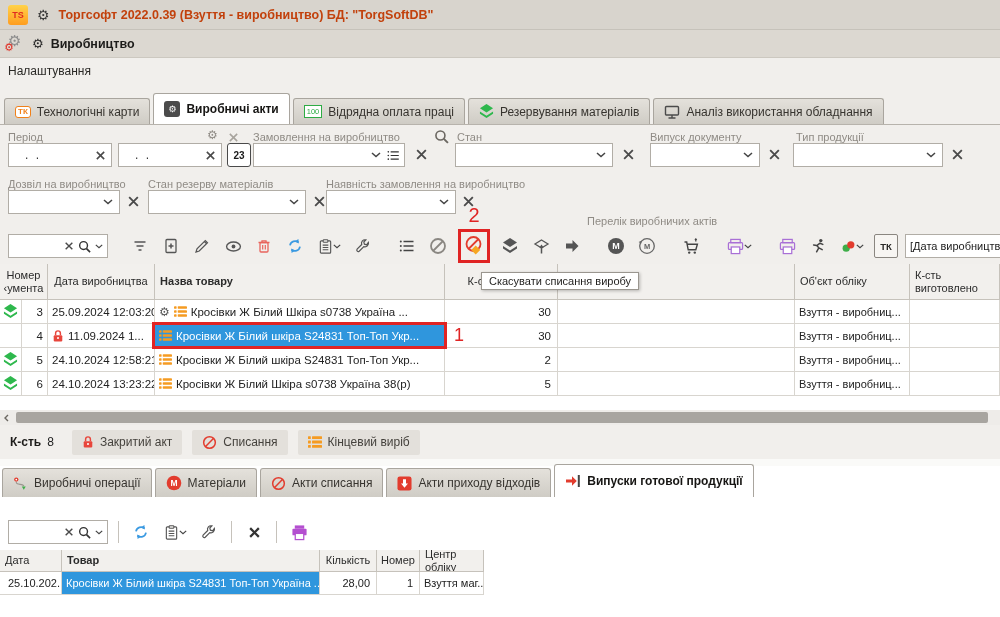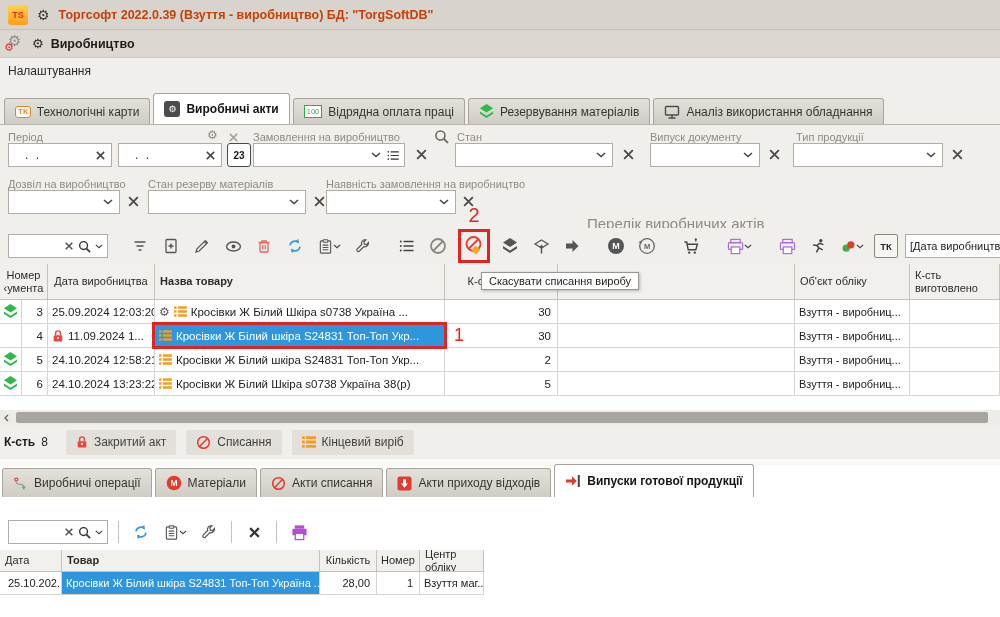--- a/index.html
+++ b/index.html
@@ -36,21 +36,21 @@
   
   #filters{left:0;top:124px;width:1000px;height:104px;background:#f1efec;border-top:1px solid #b7b3ac;box-sizing:border-box;}
   .flabel{position:absolute;font-size:11px;color:#8f8b85;white-space:nowrap;}
   .field{position:absolute;height:24px;background:#fff;border:1px solid #b1ada6;box-sizing:border-box;display:flex;align-items:center;}
   .field .fill{flex:1;}
   .clrx{position:absolute;width:13px;height:13px;color:#4a4a4a;}
   .chev{color:#444;}
   .cal{position:absolute;width:24px;height:24px;background:#fff;border:1.5px solid #4a4a4a;border-radius:3px;box-sizing:border-box;
        display:flex;align-items:center;justify-content:center;font-weight:bold;font-size:10px;color:#1a1a1a;}
   .dots{padding-left:16px;font-size:12px;color:#333;letter-spacing:2px;}
-  #panel-caption{position:absolute;left:587px;top:90px;font-size:15px;color:#8f8b85;}
+  #panel-caption{position:absolute;left:587px;top:90px;font-size:11px;color:#8f8b85;}
 
   
   #toolbar{left:0;top:228px;width:1000px;height:36px;background:#f1efec;display:flex;align-items:center;padding-left:8px;box-sizing:border-box;gap:7px;}
   .tsep{width:1px;height:22px;background:#c6c2bb;margin:0 3px;}
   .tbtn{width:24px;height:26px;display:flex;align-items:center;justify-content:center;flex:0 0 auto;}
   .searchbox{width:100px;height:24px;background:#fff;border:1px solid #b1ada6;box-sizing:border-box;display:flex;align-items:center;justify-content:flex-end;gap:4px;padding-right:4px;flex:0 0 auto;}
   .tb-box{position:relative;border:3px solid #e02424;padding:1px;display:flex;align-items:center;justify-content:center;margin:0 1px;flex:0 0 auto;}
   .annot-2{position:absolute;top:-28px;left:50%;transform:translateX(-50%);color:#e02424;font-size:20px;}
   .tooltip{position:absolute;top:40px;left:20px;background:#fff;border:1px solid #9a968f;box-shadow:1px 1px 3px rgba(0,0,0,.25);
            padding:2px 7px;font-size:11px;color:#1f1e1c;white-space:nowrap;z-index:20;}
@@ -79,21 +79,21 @@
   .rc.name.sel{background:#2f96dd;color:#fff;position:relative;overflow:visible;}
   .rc.name .nm{overflow:hidden;white-space:nowrap;flex:1;}
   .annot-cell{position:absolute;left:-3px;top:-2px;right:-3px;bottom:-2px;border:3px solid #e02424;pointer-events:none;z-index:5;}
   .annot-1{position:absolute;left:calc(100% + 10px);top:1px;color:#e02424;font-size:18px;z-index:6;}
 
   
   #hscroll{left:0;top:410px;width:1000px;height:15px;background:#eeece9;}
   #hthumb{position:absolute;left:16px;top:2px;width:972px;height:11px;background:#a8a5a0;border-radius:2px;}
 
   
-  #statusbar{left:0;top:425px;width:1000px;height:34px;background:#f1efec;display:flex;align-items:center;gap:10px;padding-left:4px;box-sizing:border-box;}
+  #statusbar{left:0;top:425px;width:1000px;height:34px;background:#f1efec;display:flex;align-items:center;gap:10px;padding-left:10px;box-sizing:border-box;}
   .chip{height:25px;background:#e3e0db;border-radius:2px;display:flex;align-items:center;gap:6px;padding:0 10px;font-size:12px;color:#45423d;}
   #cnt{display:flex;gap:6px;align-items:center;margin-right:8px;}
   #cnt .b{font-weight:bold;color:#1d1c1a;}
 
   
   #gap1{left:0;top:459px;width:1000px;height:7px;background:#fafaf8;}
   #btabs{left:2px;top:466px;height:31px;display:flex;align-items:flex-end;}
   #btabs .tab{height:29px;}
   #btabs .tab.active{height:33px;margin-top:39px;}
   #bcaption{left:388px;top:502px;font-size:11px;color:#8f8b85;position:absolute;margin-top:32px;}

